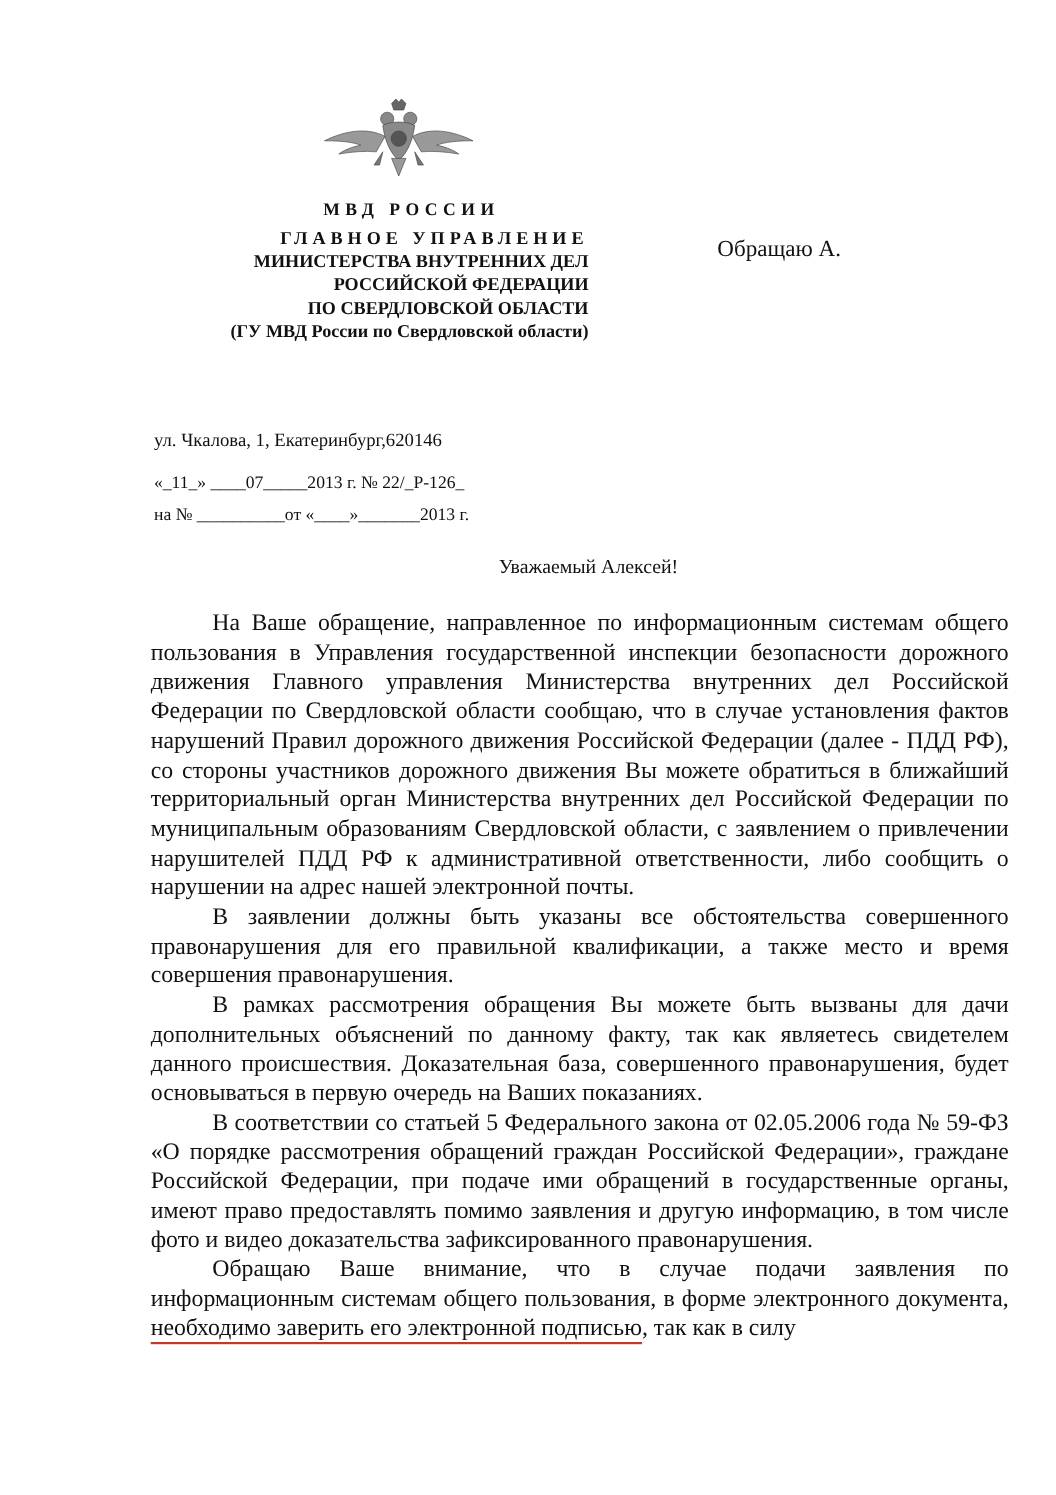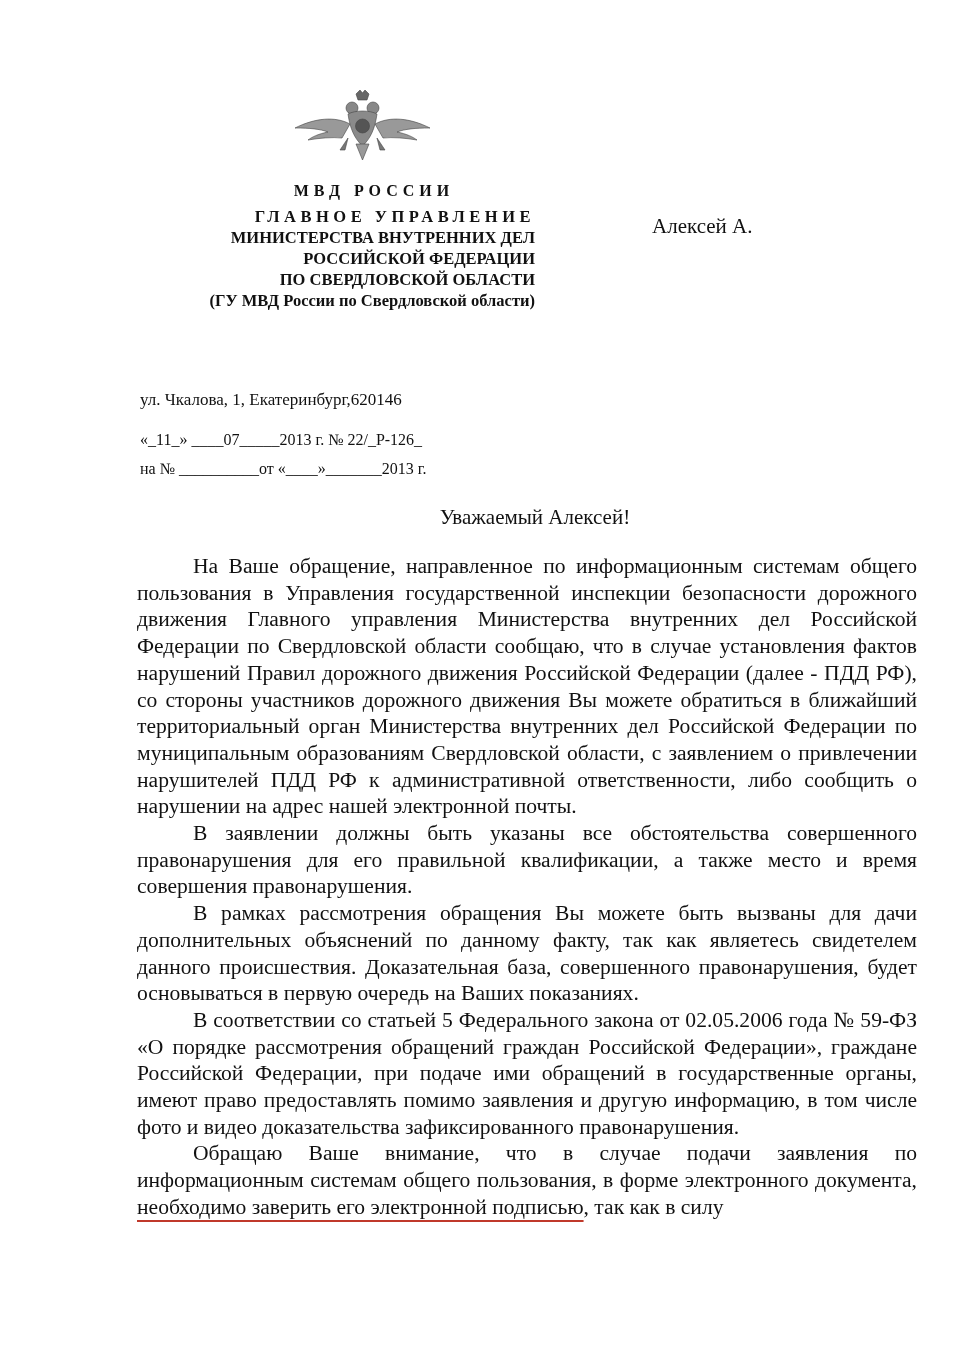--- a/index.html
+++ b/index.html
@@ -30,21 +30,21 @@
   .regline {
     position: absolute; left: 140px; width: 395px; font-size: 16px;
     white-space: pre;
   }
   .reg1 { top: 431px; }
   .reg2 { top: 460px; }
   .recipient {
     position: absolute; left: 652px; top: 214px; font-size: 21px;
   }
   .greeting {
-    position: absolute; left: 0; width: 960px; top: 505px; text-align: center; font-size: 21px;
+    position: absolute; left: 0; width: 960px; top: 505px; text-align: center; font-size: 18px;
     padding-left: 110px; box-sizing: border-box;
   }
   .body-text {
     position: absolute; left: 137px; top: 553px; width: 780px;
     font-size: 21.6px; line-height: 26.7px; text-align: justify;
   }
   .body-text p { margin: 0; text-indent: 56px; }
   .hl { text-decoration: underline; text-decoration-color: #c0392b; text-decoration-thickness: 2px; text-underline-offset: 6px; }
 </style>
 </head>
@@ -84,21 +84,21 @@
   <div>(ГУ МВД России по Свердловской области)</div>
 </div>
 
 <div class="dept">
 </div>
 
 <div class="address">ул. Чкалова, 1, Екатеринбург,620146</div>
 <div class="regline reg1">«_11_» ____07_____2013 г. № 22/_Р-126_</div>
 <div class="regline reg2">на № __________от «____»_______2013 г.</div>
 
-<div class="recipient">Алексей А.</div>
+<div class="recipient">Обращаю А.</div>
 
 <div class="greeting">Уважаемый Алексей!</div>
 
 <div class="body-text">
   <p>На Ваше обращение, направленное по информационным системам общего пользования в Управления государственной инспекции безопасности дорожного движения Главного управления Министерства внутренних дел Российской Федерации по Свердловской области сообщаю, что в случае установления фактов нарушений Правил дорожного движения Российской Федерации (далее - ПДД РФ), со стороны участников дорожного движения Вы можете обратиться в ближайший территориальный орган Министерства внутренних дел Российской Федерации по муниципальным образованиям Свердловской области, с заявлением о привлечении нарушителей ПДД РФ к административной ответственности, либо сообщить о нарушении на адрес нашей электронной почты.</p>
   <p>В заявлении должны быть указаны все обстоятельства совершенного правонарушения для его правильной квалификации, а также место и время совершения правонарушения.</p>
   <p>В рамках рассмотрения обращения Вы можете быть вызваны для дачи дополнительных объяснений по данному факту, так как являетесь свидетелем данного происшествия. Доказательная база, совершенного правонарушения, будет основываться в первую очередь на Ваших показаниях.</p>
   <p>В соответствии со статьей 5 Федерального закона от 02.05.2006 года № 59-ФЗ «О порядке рассмотрения обращений граждан Российской Федерации», граждане Российской Федерации, при подаче ими обращений в государственные органы, имеют право предоставлять помимо заявления и другую информацию, в том числе фото и видео доказательства зафиксированного правонарушения.</p>
   <p><span>Обращаю Ваше внимание, что в случае подачи заявления по информационным системам общего пользования, в форме электронного документа, </span><span class="hl" style="text-decoration-color: rgb(192, 57, 43);">необходимо заверить его электронной подписью</span><span>, так как в силу</span></p>
 </div>

